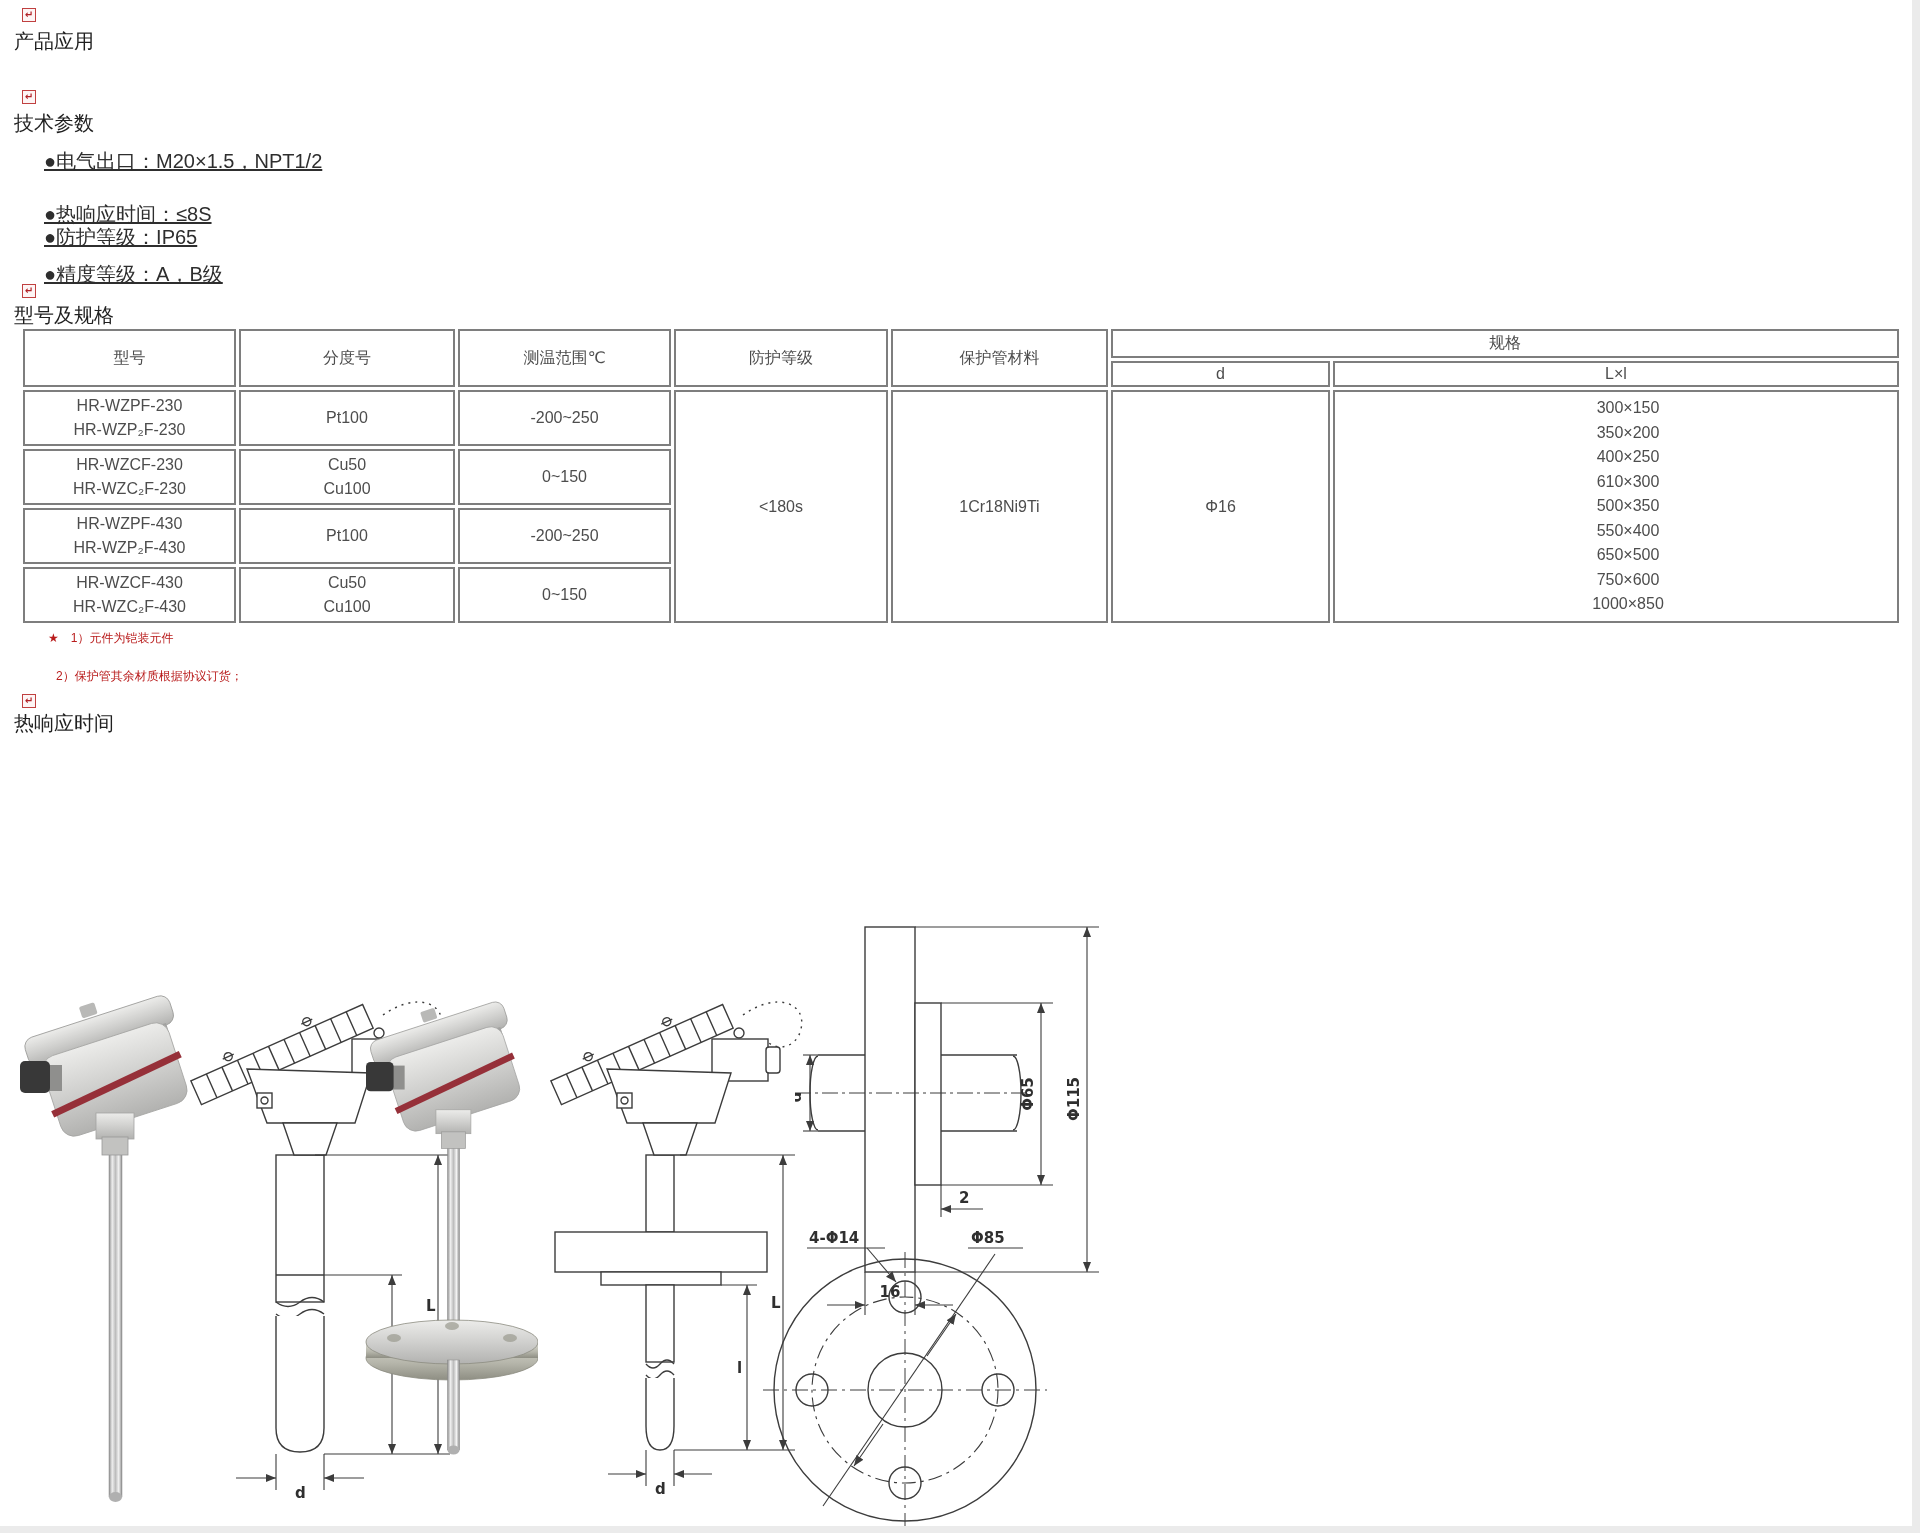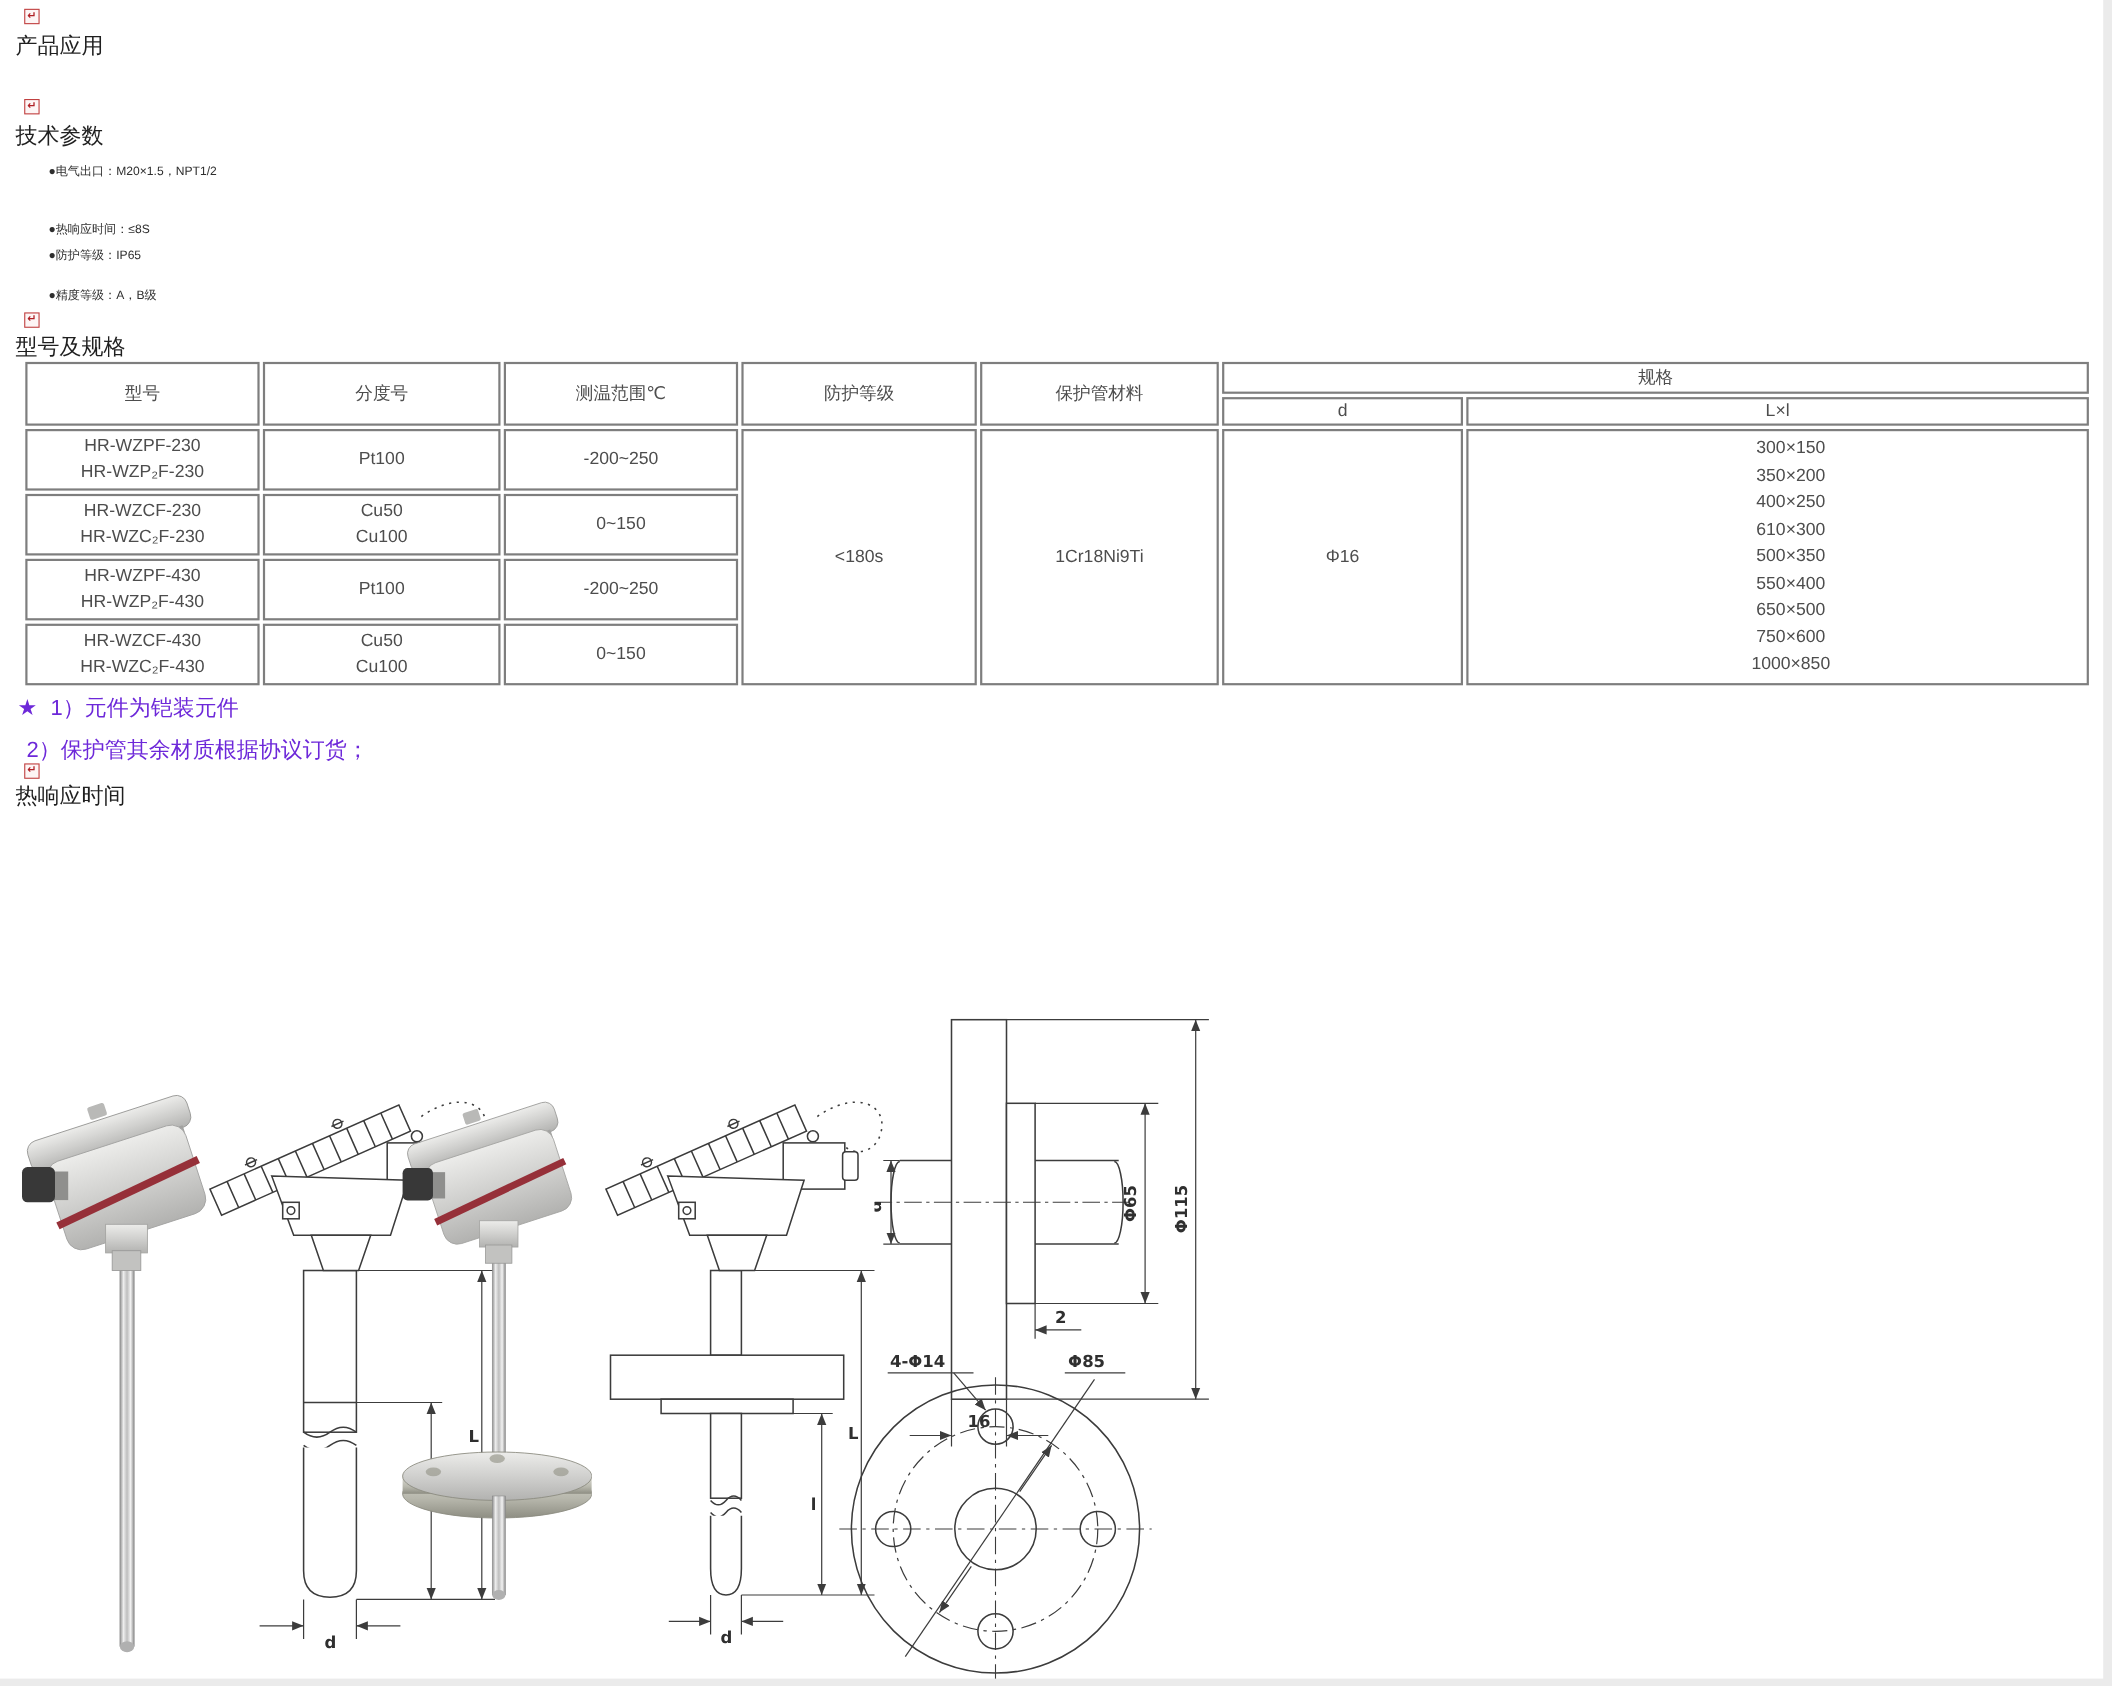--- a/index.html
+++ b/index.html
@@ -10,22 +10,22 @@
     overflow:hidden;
   }
   .marker {
     position:absolute; width:14px; height:14px;
     border:1px solid #c04040; color:#b02025;
     font-size:10px; line-height:12px; text-align:center; font-weight:bold;
     background:#fdf5f5;
   }
   .sec-title { position:absolute; font-size:20px; font-weight:normal; color:#1f1f1f; }
   .para { position:absolute; font-size:16px; color:#303030; }
-  .bullet-item { position:absolute; font-size:11px; color:#2e2e2e; }
-  .note { position:absolute; font-size:20px; color:#6d28d9; }
+  .bullet-item { position:absolute; font-size:20px; color:#2e2e2e;text-decoration:underline; }
+  .note { position:absolute; font-size:12px; color:#b91c1c;margin-left:32px; }
   .note .star { margin-right:12px; }
 
   table.spec {
     position:absolute; left:20px; top:326px; width:1882px;
     border-collapse:separate; border-spacing:3px; table-layout:fixed;
   }
   .spec th, .spec td {
     border:2px solid #7e7e7e; background:#fff;
     font-size:16px; font-weight:400; color:#4d4d4d;
     text-align:center; vertical-align:middle; padding:2px 0;

